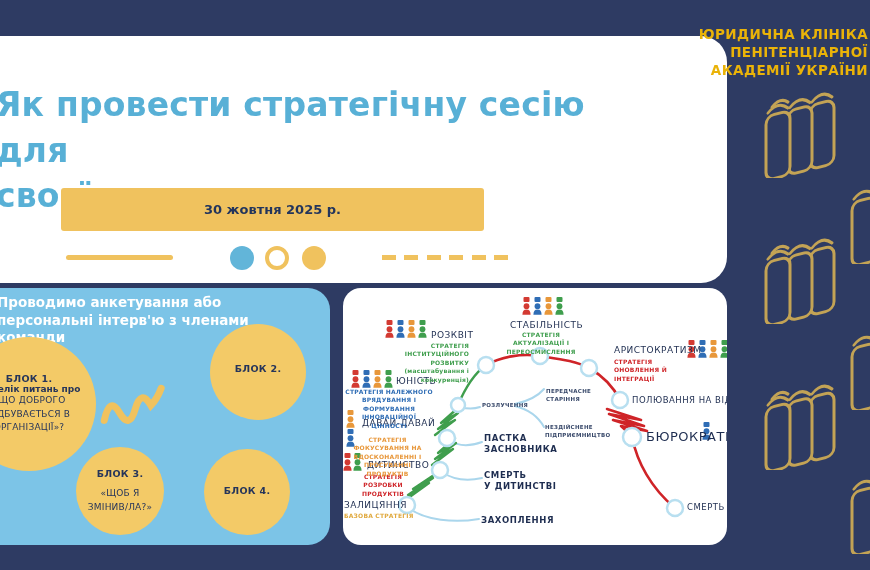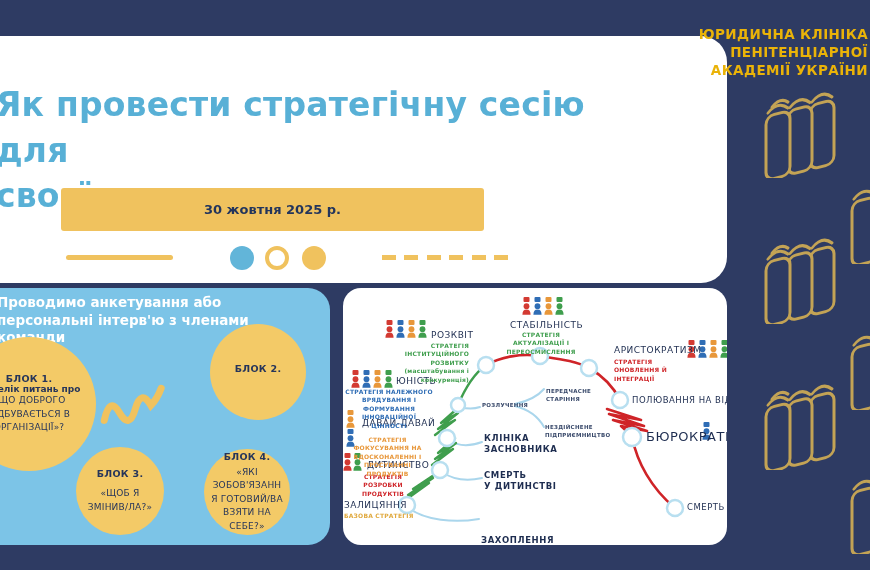--- a/index.html
+++ b/index.html
@@ -175,25 +175,20 @@
 <div class="abs circle c2">
   <div class="b-title gap8">БЛОК 2.</div>
 </div>
 <div class="abs circle c3">
   <div class="b-title gap8">БЛОК 3.</div>
   <div class="b-text pre">«ЩОБ Я
 ЗМІНИВ/ЛА?»</div>
 </div>
 <div class="abs circle c4">
   <div class="b-title" style="margin-bottom:4px;">БЛОК 4.</div>
-  <div class="b-text pre">«ЯКІ
-ЗОБОВ'ЯЗАНН
-Я ГОТОВИЙ/ВА
-ВЗЯТИ НА
-СЕБЕ?»</div>
 </div>
 
 <svg class="abs" style="left:98px;top:383px;" width="76" height="48" viewBox="0 0 76 48">
   <path d="M5,34 Q13,10 21,28 Q29,46 37,26 Q45,6 53,24 Q60,18 65,8" fill="none" stroke="#f0c25e" stroke-width="7" stroke-linecap="round" transform="rotate(-6 38 24)"></path>
 </svg>
 
 <div class="abs diagram-card">
 
   <svg class="abs" style="left:0;top:0;" width="384" height="257" viewBox="0 0 384 257">
     <defs>
@@ -304,23 +299,23 @@
 ПЕРЕОСМИСЛЕННЯ</div>
 
   <div class="stage" style="left:271px;top:57px;">АРИСТОКРАТИЗМ</div>
   <div class="strategy red pre" style="left:271px;top:70px;width:72px;">СТРАТЕГІЯ ОНОВЛЕННЯ Й
 ІНТЕГРАЦІЇ</div>
 
   <div class="stage" style="left:289px;top:107px;font-size:8.5px;">ПОЛЮВАННЯ НА ВІДЬОМ</div>
   <div class="stage" style="left:303px;top:141px;font-size:13px;">БЮРОКРАТІЯ</div>
   <div class="stage" style="left:344px;top:214px;font-size:8.5px;">СМЕРТЬ</div>
 
-  <div class="hazard" style="left:138px;top:227px;margin-top:20px;">ЗАХОПЛЕННЯ</div>
+  <div class="hazard" style="left:138px;top:227px;">ЗАХОПЛЕННЯ</div>
   <div class="hazard" style="left:141px;top:182px;">СМЕРТЬ
 У ДИТИНСТВІ</div>
-  <div class="hazard" style="left:141px;top:145px;">КЛІНІКА
+  <div class="hazard" style="left:141px;top:145px;">ПАСТКА
 ЗАСНОВНИКА</div>
   <div class="hazard-sm" style="left:139px;top:114px;">РОЗЛУЧЕННЯ</div>
   <div class="hazard-sm" style="left:203px;top:100px;">ПЕРЕДЧАСНЕ
 СТАРІННЯ</div>
   <div class="hazard-sm" style="left:202px;top:136px;">НЕЗДІЙСНЕНЕ
 ПІДПРИЄМНИЦТВО</div>
 </div>
 
 </body></html>

